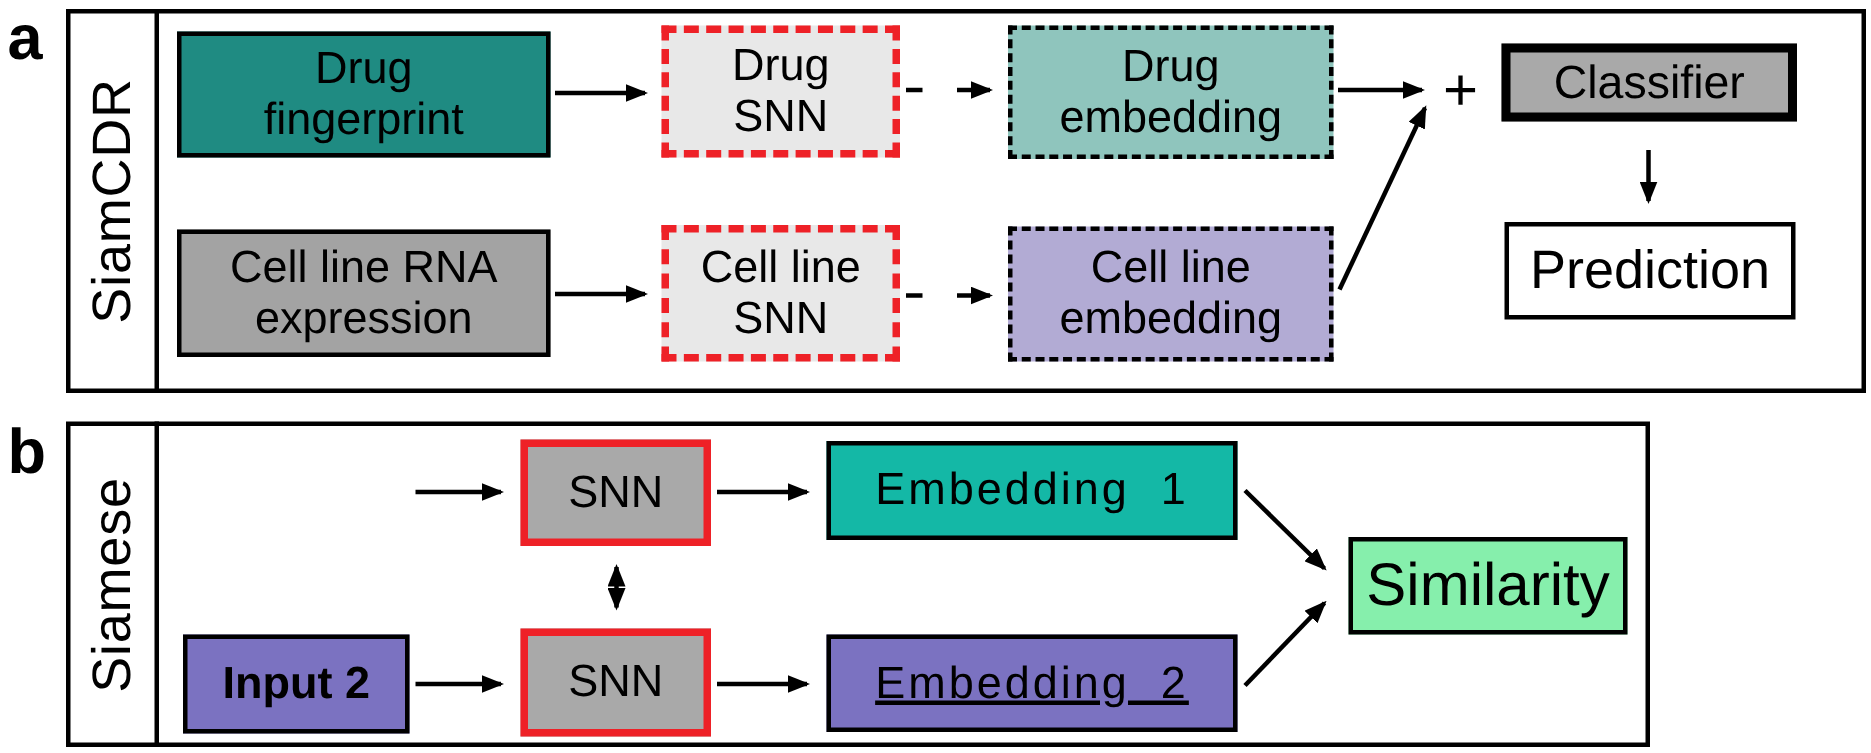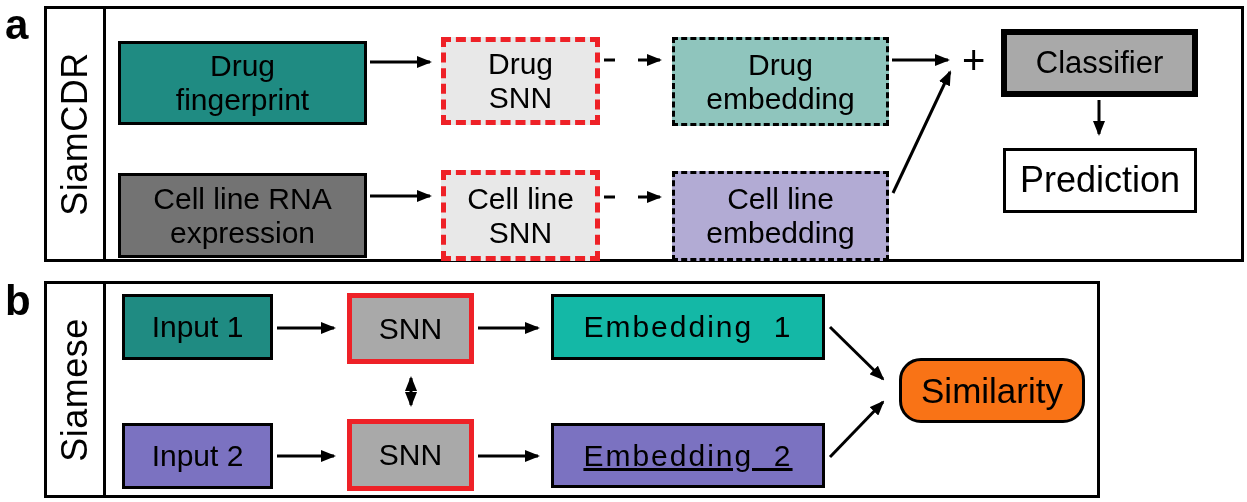--- a/index.html
+++ b/index.html
@@ -40,21 +40,21 @@
   }
   .node{
     position:absolute;
     box-sizing:border-box;
     display:flex;align-items:center;justify-content:center;
     text-align:center;
     font-size:30px;
     line-height:1.12;
     border:3px solid #000;
   }
-  .two-line{white-space:pre-line;margin-top:20px;}
+  .two-line{white-space:pre-line;}
   .one-line{white-space:pre;}
   .dashed-red{border:5px dashed #ee2127;}
   .dashed-black{border:3px dashed #000;}
   .solid-red{border:5px solid #ee2127;}
   .thick-black{border:6px solid #000;}
   .plus{
     position:absolute;
     font-size:40px;
     line-height:1;
     font-weight:normal;
@@ -75,63 +75,62 @@
   <div class="panel-frame" style="left:44px;top:6px;width:1200px;height:256px;"></div>
   <div class="divider" style="left:103px;top:6px;height:256px;"></div>
 
   <div class="side-label-wrap" style="left:44px;top:6px;width:62px;height:256px;">
     <span class="side-label">SiamCDR</span>
   </div>
 
   <div class="node two-line" style="left: 118px; top: 21px; width: 249px; height: 84px; background-color: rgb(31, 139, 130);">Drug
 fingerprint</div>
 
-  <div class="node two-line" style="left: 118px; top: 153px; width: 249px; height: 85px; background-color: #737373;">Cell line RNA
+  <div class="node two-line" style="left: 118px; top: 153px; width: 249px; height: 85px; background-color: #a3a3a3;">Cell line RNA
 expression</div>
 
   <div class="node two-line dashed-red" style="left: 441px; top: 17px; width: 159px; height: 88px; background-color: rgb(232, 232, 232); border-color: rgb(238, 33, 39);">Drug
 SNN</div>
 
   <div class="node two-line dashed-red" style="left: 441px; top: 150px; width: 159px; height: 91px; background-color: rgb(232, 232, 232); border-color: rgb(238, 33, 39);">Cell line
 SNN</div>
 
   <div class="node two-line dashed-black" style="left: 672px; top: 17px; width: 217px; height: 89px; background-color: rgb(143, 197, 189);">Drug
 embedding</div>
 
   <div class="node two-line dashed-black" style="left: 672px; top: 151px; width: 217px; height: 90px; background-color: rgb(178, 171, 212);">Cell line
 embedding</div>
 
   <div class="plus" style="left:962px;top:40px;">+</div>
 
-  <div class="node one-line thick-black" style="left: 1001px; top: 29px; width: 197px; height: 68px; font-size: 31px; background-color: rgb(169, 169, 169);">Classifier</div>
+  <div class="node one-line thick-black" style="left: 1001px; top: 29px; width: 197px; height: 52px; font-size: 31px; background-color: rgb(169, 169, 169);">Classifier</div>
 
   <div class="node one-line" style="left: 1003px; top: 148px; width: 194px; height: 65px; font-size: 36px; background-color: rgb(255, 255, 255);">Prediction</div>
 
   <div class="corner-label" style="left:5px;top:280px;">b</div>
 
   <div class="panel-frame" style="left:44px;top:281px;width:1056px;height:217px;"></div>
   <div class="divider" style="left:103px;top:281px;height:217px;"></div>
 
   <div class="side-label-wrap" style="left:44px;top:281px;width:62px;height:217px;">
     <span class="side-label">Siamese</span>
   </div>
 
-  <div class="node one-line" style="left: 122px; top: 294px; width: 151px; height: 66px; background-color: rgb(31, 139, 130);">Input 1</div>
 
-  <div class="node one-line" style="left: 122px; top: 423px; width: 151px; height: 66px; background-color: rgb(123, 114, 193);">Input 2</div>
+  <div class="node one-line" style="left: 122px; top: 423px; width: 151px; height: 66px; background-color: rgb(123, 114, 193); font-weight: bold;">Input 2</div>
 
   <div class="node one-line solid-red" style="left: 347px; top: 293px; width: 127px; height: 71px; background-color: rgb(169, 169, 169); border-color: rgb(238, 33, 39);">SNN</div>
 
   <div class="node one-line solid-red" style="left: 347px; top: 419px; width: 127px; height: 72px; background-color: rgb(169, 169, 169); border-color: rgb(238, 33, 39);">SNN</div>
 
   <div class="node one-line emb-wide" style="left: 551px; top: 294px; width: 274px; height: 66px; background-color: #14b8a6;">Embedding  1</div>
 
   <div class="node one-line emb-wide" style="left: 551px; top: 423px; width: 274px; height: 65px; background-color: rgb(123, 114, 193); text-decoration: underline;">Embedding  2</div>
 
-  <div class="node one-line" style="left: 899px; top: 358px; width: 186px; height: 65px; font-size: 35px; background-color: #f97316; border-radius: 22px;">Similarity</div>
+  <div class="node one-line" style="left: 899px; top: 358px; width: 186px; height: 65px; font-size: 40px; background-color: #86efac;">Similarity</div>
 
   <svg class="overlay" width="1247" height="502" viewBox="0 0 1247 502">
     <defs>
       <marker id="ah" markerWidth="15" markerHeight="12" refX="13" refY="6" orient="auto-start-reverse" markerUnits="userSpaceOnUse">
         <polygon points="0,0 15,6 0,12" fill="#000"></polygon>
       </marker>
     </defs>
 
     <path d="M370,62 L430,62" stroke="#000" stroke-width="3" fill="none" marker-end="url(#ah)"></path>
     <path d="M370,196 L430,196" stroke="#000" stroke-width="3" fill="none" marker-end="url(#ah)"></path>

